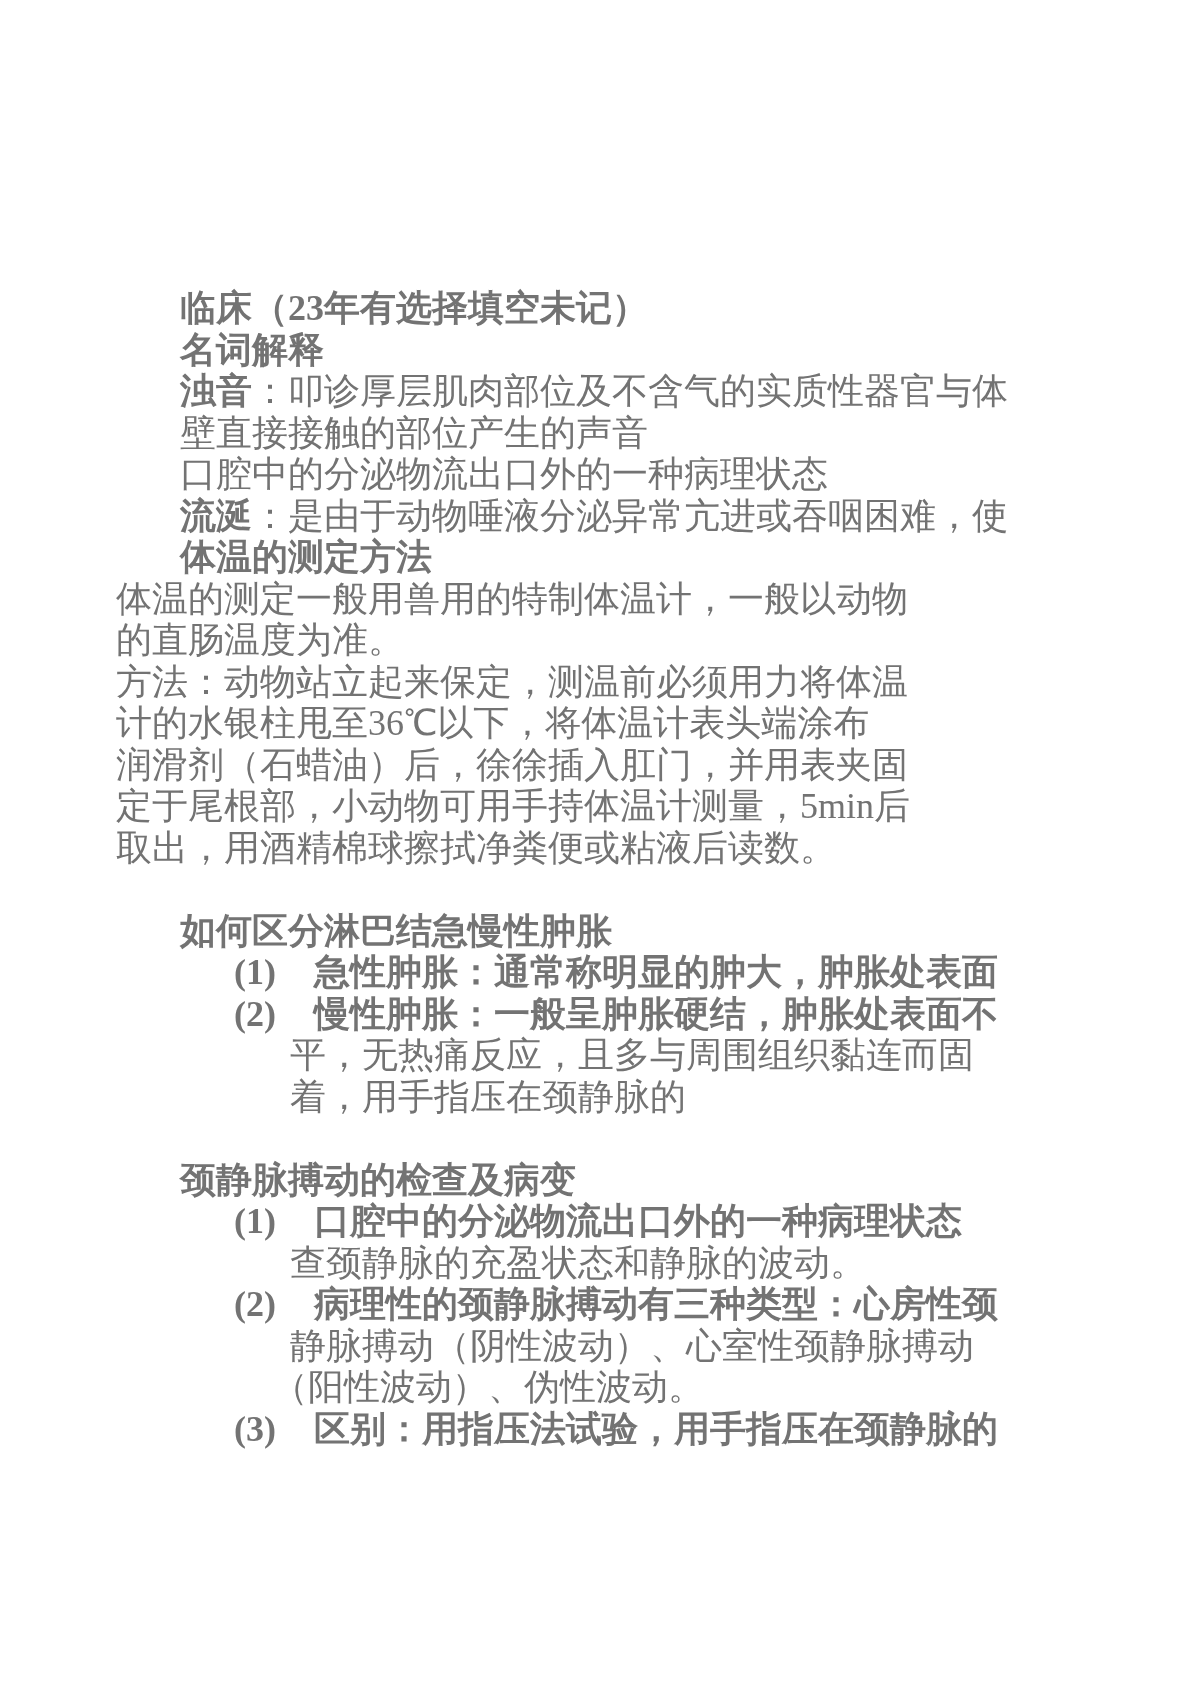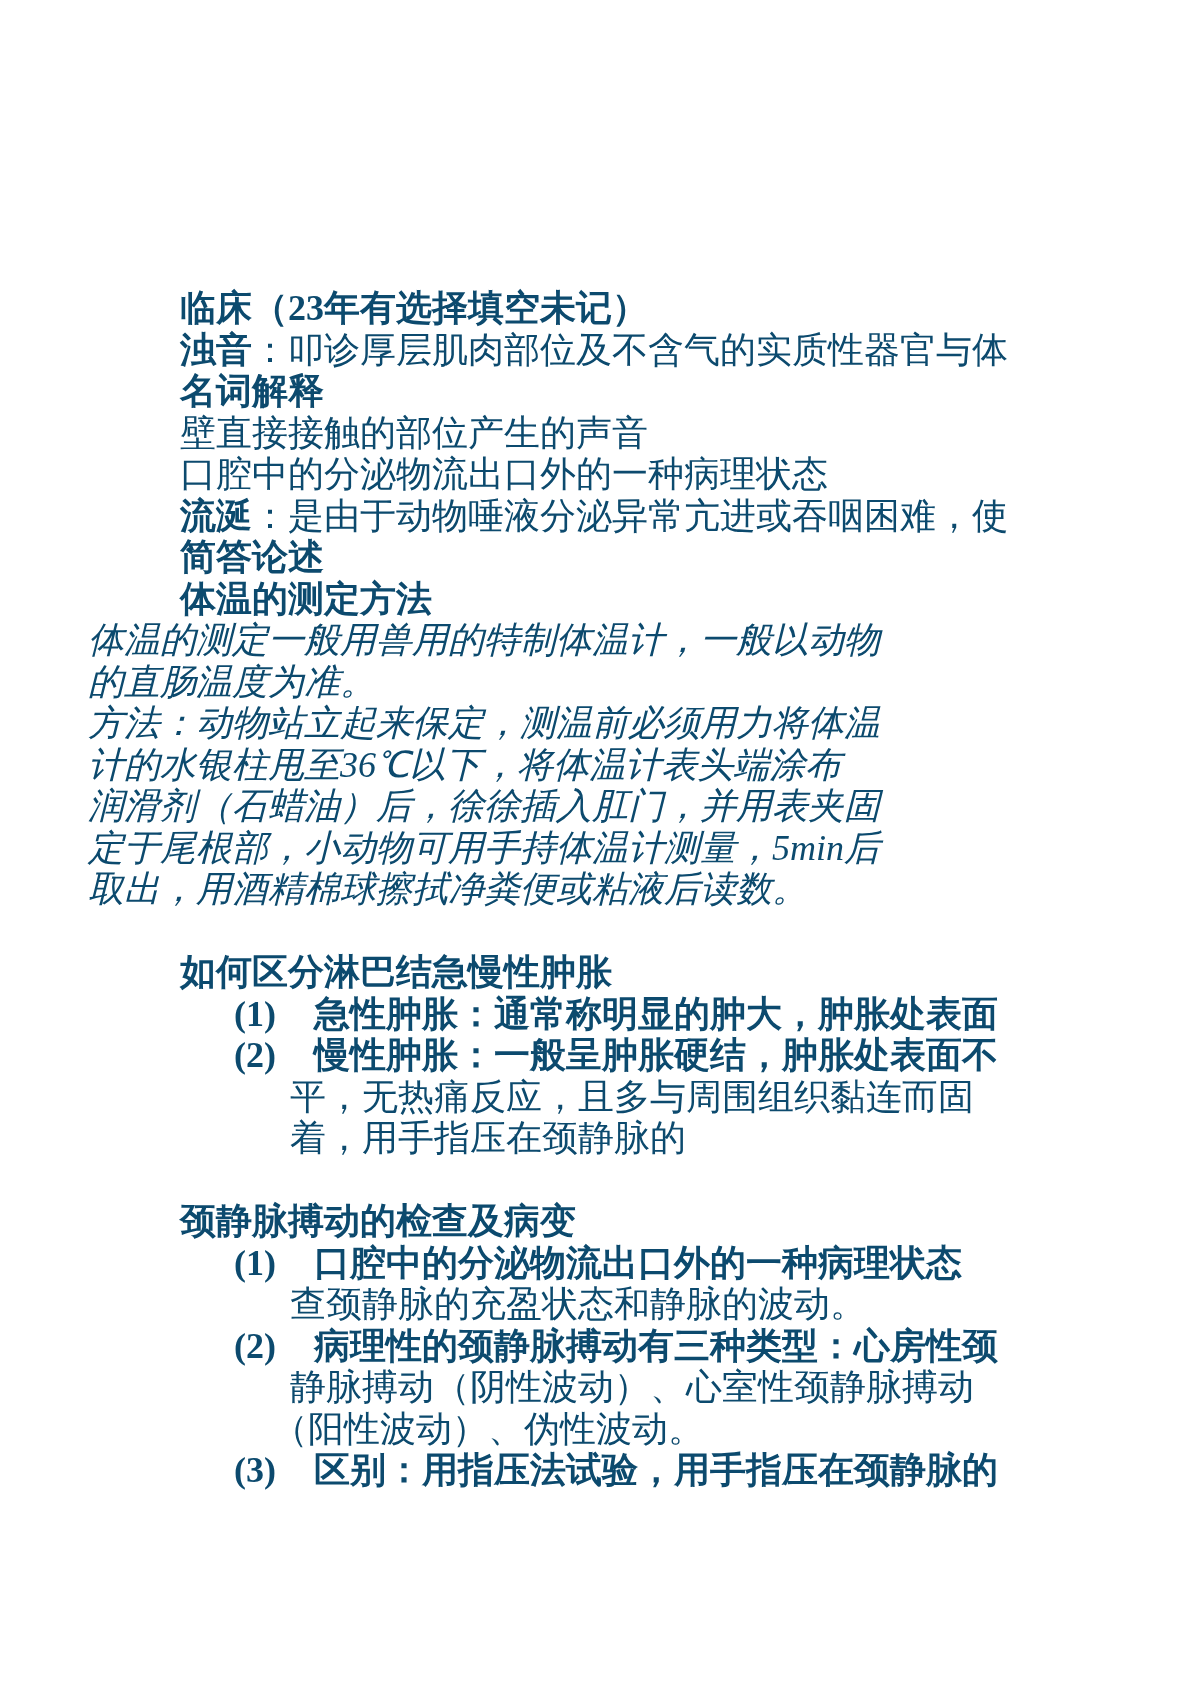--- a/index.html
+++ b/index.html
@@ -20,44 +20,43 @@
     top: 287px;
     width: 1190px;
   }
   .line {
     height: 41.5px;
     line-height: 41.5px;
     font-size: 36px;
     white-space: nowrap;
     padding-left: 180px;
   }
-  .line.body   { padding-left: 88px; font-style: italic; }
+  .line.body   { padding-left: 116px; }
   .line.list   { padding-left: 234px; font-weight: bold; }
   .line.cont   { padding-left: 290px; }
   .line.cont-paren { padding-left: 272px; }
   .b { font-weight: 700; }
   .serif { font-family: "Liberation Serif", serif; }
   .marker {
     display: inline-block;
     width: 80px;
     font-family: "Liberation Serif", serif;
   }
 </style>
 </head>
 <body>
 
-<div class="page" style="background: rgb(255, 255, 255); color: #0c4a6e;">
+<div class="page" style="background: rgb(255, 255, 255); color: #737373;">
   <div class="doc">
       <div class="line "><span class="b ">临床（</span><span class="b serif">23</span><span class="b ">年有选择填空未记）</span></div>
+      <div class="line "><span class="b ">名词解释</span></div>
       <div class="line "><span class="b ">浊音</span><span class="">：叩诊厚层肌肉部位及不含气的实质性器官与体</span></div>
-      <div class="line "><span class="b ">名词解释</span></div>
       <div class="line "><span class="">壁直接接触的部位产生的声音</span></div>
       <div class="line "><span class="">口腔中的分泌物流出口外的一种病理状态</span></div>
       <div class="line "><span class="b ">流涎</span><span class="">：是由于动物唾液分泌异常亢进或吞咽困难，使</span></div>
-      <div class="line "><span class="b ">简答论述</span></div>
       <div class="line "><span class="b ">体温的测定方法</span></div>
       <div class="line body"><span class="">体温的测定一般用兽用的特制体温计，一般以动物</span></div>
       <div class="line body"><span class="">的直肠温度为准。</span></div>
       <div class="line body"><span class="">方法：动物站立起来保定，测温前必须用力将体温</span></div>
       <div class="line body"><span class="">计的水银柱甩至</span><span class="serif">36</span><span class="">℃以下，将体温计表头端涂布</span></div>
       <div class="line body"><span class="">润滑剂（石蜡油）后，徐徐插入肛门，并用表夹固</span></div>
       <div class="line body"><span class="">定于尾根部，小动物可用手持体温计测量，</span><span class="serif">5min</span><span class="">后</span></div>
       <div class="line body"><span class="">取出，用酒精棉球擦拭净粪便或粘液后读数。</span></div>
       <div class="line blank"></div>
       <div class="line "><span class="b ">如何区分淋巴结急慢性肿胀</span></div>

